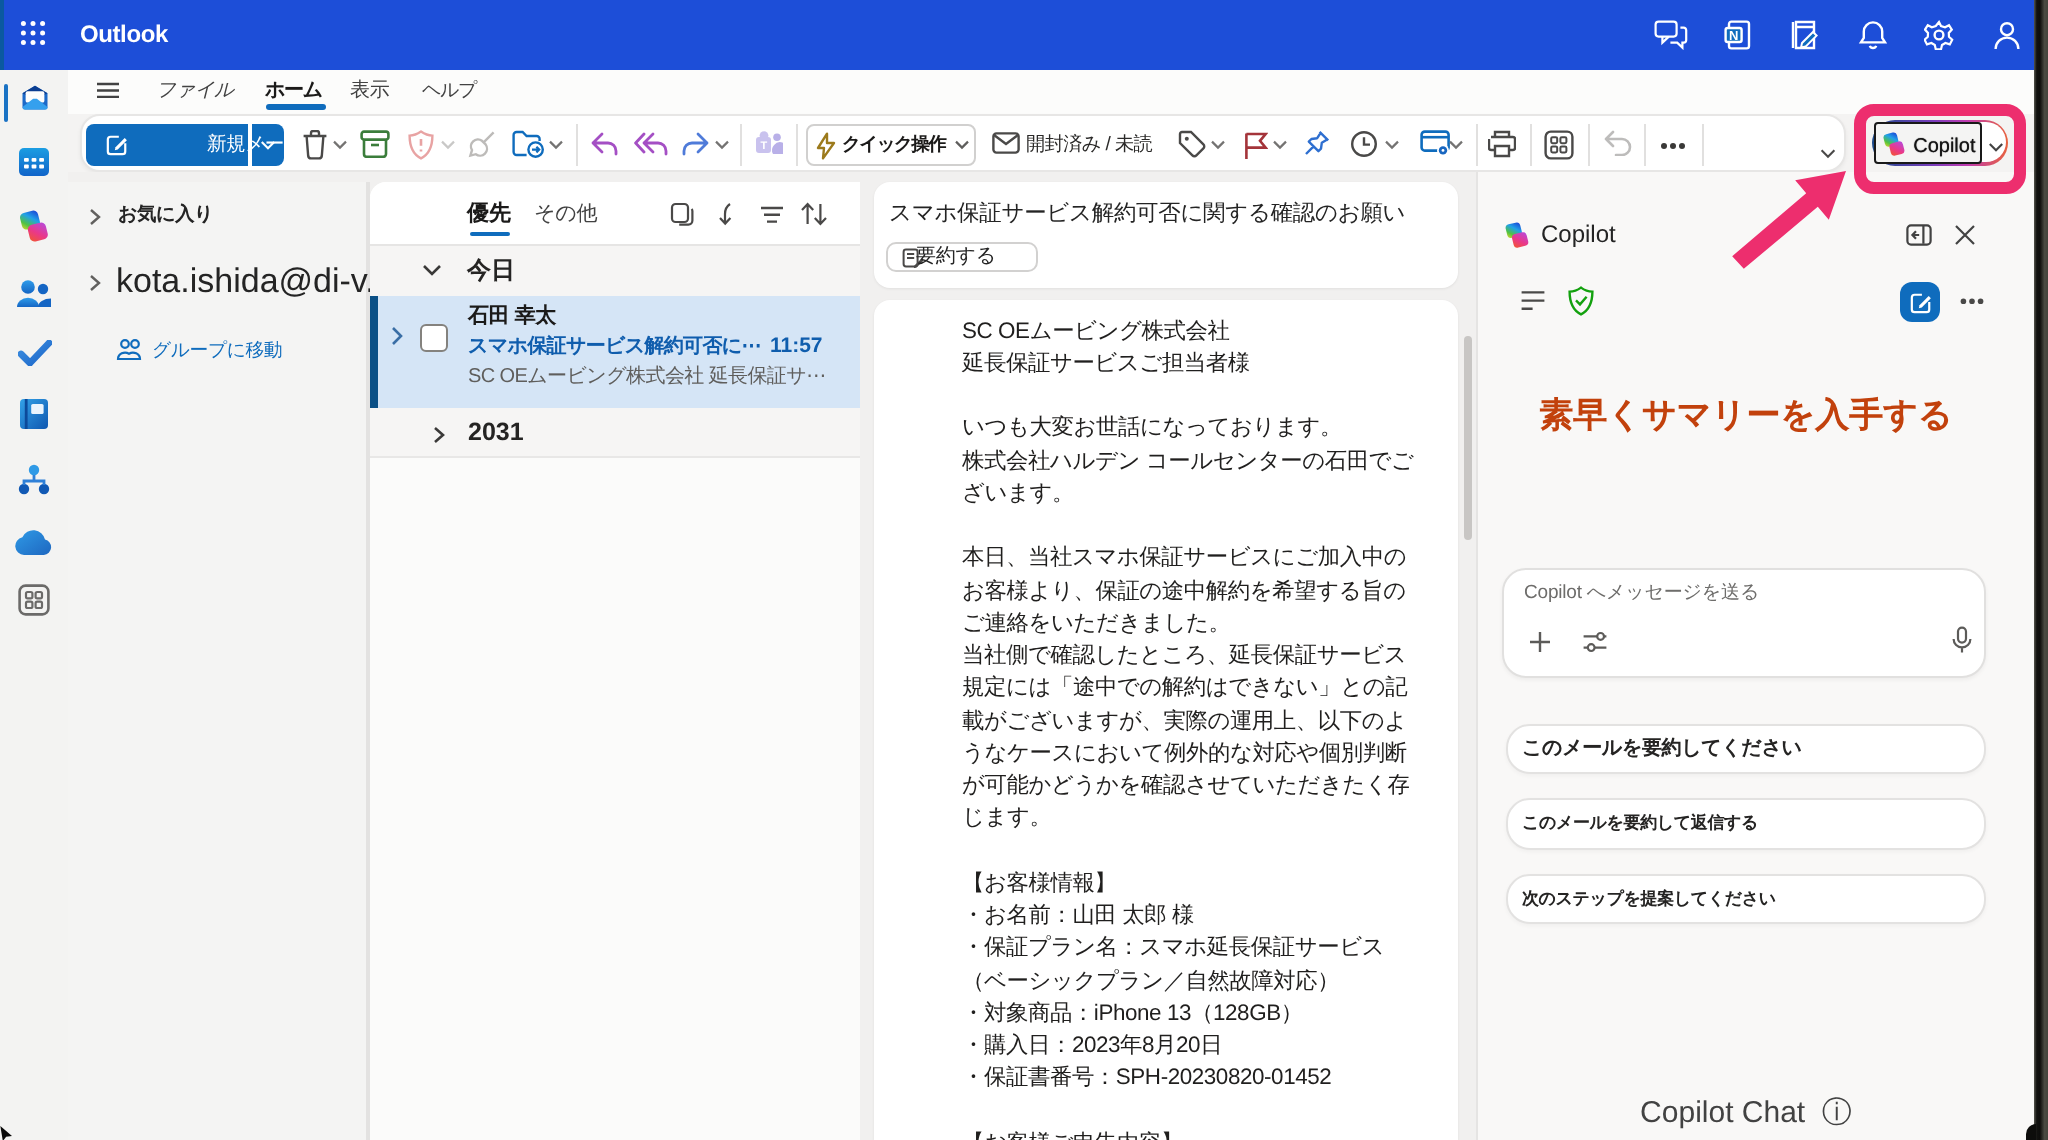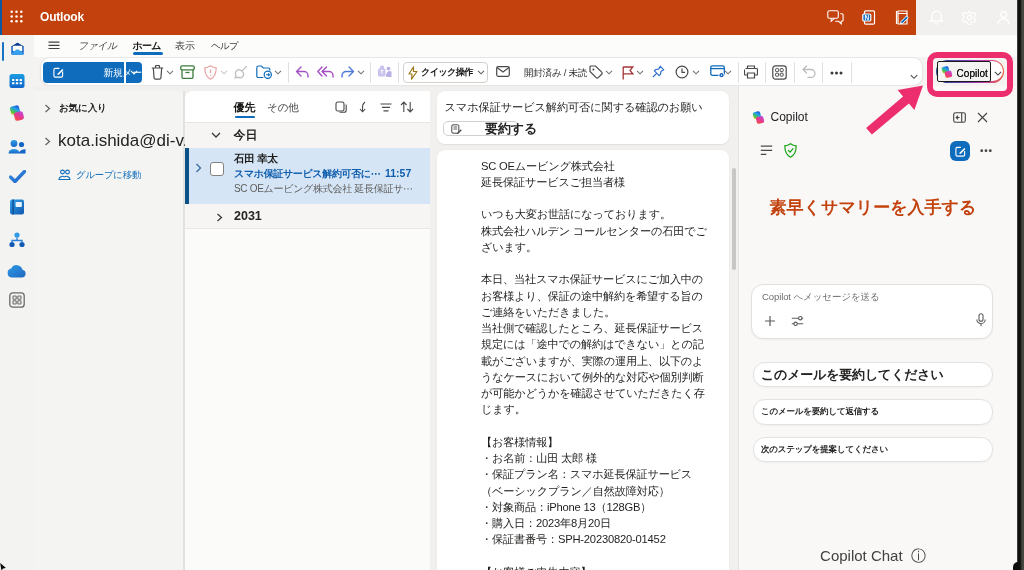--- a/index.html
+++ b/index.html
@@ -5,21 +5,21 @@
   * { margin:0; padding:0; box-sizing:border-box; }
   html,body { width:1024px; height:570px; overflow:hidden; }
   body { font-family:"Liberation Sans",sans-serif; position:relative; background:#f1f0ef; opacity:0.9999; }
   .abs { position:absolute; }
   svg { display:block; }
   .vdiv { position:absolute; width:1px; background:#e1e0df; top:62px; height:21px; }
 </style>
 </head>
 <body>
 
-<div class="abs" style="left:0;top:0;width:916px;height:35px;background:#c2410c;">
+<div class="abs" style="left:0;top:0;width:1024px;height:35px;background:#1d4ed8;">
 
   <svg class="abs" style="left:10px;top:10px" width="13" height="13" viewBox="0 0 13 13">
     <g fill="#fff">
       <circle cx="1.7" cy="1.7" r="1.25"></circle>
         <circle cx="6.5" cy="1.7" r="1.25"></circle>
         <circle cx="11.3" cy="1.7" r="1.25"></circle>
       <circle cx="1.7" cy="6.5" r="1.25"></circle>
         <circle cx="6.5" cy="6.5" r="1.25"></circle>
         <circle cx="11.3" cy="6.5" r="1.25"></circle>
       <circle cx="1.7" cy="11.3" r="1.25"></circle>
@@ -259,21 +259,21 @@
 </svg>
 <div class="abs" style="left:421px;top:62px;height:21px;line-height:21px;font-size:9.3px;letter-spacing:-0.85px;color:#1b1a19;font-weight:bold;">クイック操作</div>
 <svg class="abs" style="left:477px;top:70px" width="8" height="5" viewBox="0 0 8 5">
     <path d="M1 .8 l3 3 3 -3" fill="none" stroke="#5f5e5c" stroke-width="1.1"></path>
   </svg>
 
 <svg class="abs" style="left:496px;top:66px" width="14" height="11" viewBox="0 0 14 11">
   <rect x="0.7" y="0.7" width="12.6" height="9.6" rx="1.5" fill="none" stroke="#4a4948" stroke-width="1.2"></rect>
   <path d="M1 1.5 L7 6 L13 1.5" fill="none" stroke="#4a4948" stroke-width="1.2"></path>
 </svg>
-<div class="abs" style="left:524px;top:62px;height:21px;line-height:21px;font-size:9.6px;letter-spacing:-0.3px;color:#2b2a29;">開封済み / 未読</div>
+<div class="abs" style="left:513px;top:62px;height:21px;line-height:21px;font-size:9.6px;letter-spacing:-0.3px;color:#2b2a29;">開封済み / 未読</div>
 
 <svg class="abs" style="left:589px;top:65px" width="14" height="14" viewBox="0 0 14 14">
   <path d="M1 6.5 V2 a1 1 0 0 1 1 -1 h4.5 l6.2 6.2 a1.4 1.4 0 0 1 0 2 l-3.5 3.5 a1.4 1.4 0 0 1 -2 0 z" fill="none" stroke="#4a4948" stroke-width="1.2"></path>
   <circle cx="4.4" cy="4.4" r="1" fill="#4a4948"></circle>
 </svg>
 <svg class="abs" style="left:605px;top:70px" width="8" height="5" viewBox="0 0 8 5">
     <path d="M1 .8 l3 3 3 -3" fill="none" stroke="#747372" stroke-width="1.1"></path>
   </svg>
 
 <svg class="abs" style="left:622px;top:65.5px" width="12" height="14" viewBox="0 0 12 14">
@@ -403,21 +403,21 @@
 
 <div class="abs" style="left:430px;top:91px;width:308px;height:479px;background:#f1f0ef;"></div>
 <div class="abs" style="left:436.5px;top:91px;width:292px;height:53px;background:#fff;border-radius:8px;box-shadow:0 0.5px 1.5px rgba(0,0,0,.07);"></div>
 <div class="abs" style="left:444.5px;top:99.5px;height:14px;line-height:14px;font-size:11.2px;letter-spacing:-0.1px;color:#242424;font-weight:normal;">スマホ保証サービス解約可否に関する確認のお願い</div>
 <div class="abs" style="left:443px;top:120.5px;width:76px;height:15.5px;background:#fff;border:1px solid #d2d1d0;border-radius:5px;"></div>
 <svg class="abs" style="left:451px;top:123.5px" width="11" height="10" viewBox="0 0 11 10">
   <rect x="0.8" y="0.8" width="7" height="8.4" rx="1.2" fill="none" stroke="#4a4948" stroke-width="1"></rect>
   <path d="M2.5 3 h3.6 M2.5 5 h3.6" stroke="#4a4948" stroke-width="0.9"></path>
   <path d="M6.2 8.8 l3.6 -3.6 1 1 -3.6 3.6 -1.3 .3 z" fill="#4a4948"></path>
 </svg>
-<div class="abs" style="left:485px;top:121px;height:15px;line-height:15px;font-size:13px;letter-spacing:-0.1px;color:#242424;font-weight:bold;">要約する</div>
+<div class="abs" style="left:458px;top:121px;height:15px;line-height:15px;font-size:10px;letter-spacing:-0.1px;color:#242424;font-weight:normal;">要約する</div>
 
 <div class="abs" style="left:436.5px;top:150px;width:292px;height:420px;background:#fff;border-radius:8px 8px 0 0;box-shadow:0 0.5px 1.5px rgba(0,0,0,.07);"></div>
 <div class="abs" style="left:481px;top:157.5px;width:230px;font-size:11.2px;line-height:16.25px;color:#201f1e;letter-spacing:-0.2px;">SC OEムービング株式会社<br>延長保証サービスご担当者様<br><br>いつも大変お世話になっております。<br>株式会社ハルデン コールセンターの石田でご<br>ざいます。<br><br>本日、当社スマホ保証サービスにご加入中の<br>お客様より、保証の途中解約を希望する旨の<br>ご連絡をいただきました。<br>当社側で確認したところ、延長保証サービス<br>規定には「途中での解約はできない」との記<br>載がございますが、実際の運用上、以下のよ<br>うなケースにおいて例外的な対応や個別判断<br>が可能かどうかを確認させていただきたく存<br>じます。<br><br>【お客様情報】<br>・お名前：山田 太郎 様<br>・保証プラン名：スマホ延長保証サービス<br>（ベーシックプラン／自然故障対応）<br>・対象商品：iPhone 13（128GB）<br>・購入日：2023年8月20日<br>・保証書番号：SPH-20230820-01452<br><br>【お客様ご申告内容】</div>
 
 <div class="abs" style="left:731.5px;top:168px;width:4px;height:102px;background:#c8c6c4;border-radius:2px;"></div>
 
 <div class="abs" style="left:738px;top:86px;width:279px;height:484px;background:#f9f8f7;border-left:1px solid #e5e4e3;"></div>
 <svg class="abs" style="left:752px;top:111px" width="13" height="13" viewBox="0 0 24 24">
   <rect x="2.2" y="1.2" width="13.8" height="12.8" rx="3.6" transform="rotate(-14 9 8)" fill="url(#cg1)"></rect>
   <rect x="8" y="10" width="13.8" height="12.8" rx="3.6" transform="rotate(-14 15.5 16.5)" fill="url(#cg2)"></rect>
@@ -458,21 +458,21 @@
   <path d="M0.8 3.2 h7 M10.6 3.2 h1.6 M0.8 8.8 h2.4 M6.2 8.8 h6" stroke="#5c5b59" stroke-width="1.1"></path>
   <circle cx="9.3" cy="3.2" r="1.7" fill="none" stroke="#5c5b59" stroke-width="1.1"></circle>
   <circle cx="4.6" cy="8.8" r="1.7" fill="none" stroke="#5c5b59" stroke-width="1.1"></circle>
 </svg>
 <svg class="abs" style="left:976px;top:313px" width="10" height="14" viewBox="0 0 10 14">
   <rect x="3" y="0.8" width="4" height="7.5" rx="2" fill="none" stroke="#5c5b59" stroke-width="1.1"></rect>
   <path d="M0.8 6.5 a4.2 4.2 0 0 0 8.4 0 M5 10.8 V13.2" fill="none" stroke="#5c5b59" stroke-width="1.1"></path>
 </svg>
 
 <div class="abs" style="left:752.5px;top:361.5px;width:240.5px;height:25.5px;background:#fff;border:1px solid #e3e2e1;border-radius:12px;box-shadow:0 1px 2px rgba(0,0,0,.04);"></div>
-<div class="abs" style="left:761px;top:361.5px;height:41px;line-height:25.5px;font-size:13px;color:#252423;font-weight:bold;letter-spacing:-0.2px;">このメールを要約してください</div>
+<div class="abs" style="left:761px;top:361.5px;height:41px;line-height:25.5px;font-size:10px;color:#252423;font-weight:bold;letter-spacing:-0.2px;">このメールを要約してください</div>
 <div class="abs" style="left:752.5px;top:399px;width:240.5px;height:25.5px;background:#fff;border:1px solid #e3e2e1;border-radius:12px;box-shadow:0 1px 2px rgba(0,0,0,.04);"></div>
 <div class="abs" style="left:761px;top:399px;height:25.5px;line-height:25.5px;font-size:8.5px;color:#252423;font-weight:bold;letter-spacing:-0.2px;">このメールを要約して返信する</div>
 <div class="abs" style="left:752.5px;top:436.5px;width:240.5px;height:25.5px;background:#fff;border:1px solid #e3e2e1;border-radius:12px;box-shadow:0 1px 2px rgba(0,0,0,.04);"></div>
 <div class="abs" style="left:761px;top:436.5px;height:25.5px;line-height:25.5px;font-size:8.5px;color:#252423;font-weight:bold;letter-spacing:-0.2px;">次のステップを提案してください</div>
 
 <div class="abs" style="left:738px;top:547px;width:270px;text-align:center;font-size:15px;color:#424242;">Copilot Chat &nbsp;ⓘ</div>
 
 <div class="abs" style="left:936px;top:59.5px;width:68px;height:23px;border-radius:11.5px;background:linear-gradient(90deg,#1b4a8a,#7a3dbd 45%,#c03bb0 70%,#e8623d);"></div>
 <div class="abs" style="left:937.4px;top:60.9px;width:65.2px;height:20.2px;border-radius:10px;background:#fff;"></div>
 <div class="abs" style="left:936.9px;top:61.3px;width:53.8px;height:20.6px;border:1.7px solid #191919;border-radius:2px;background:#f4f4f3;"></div>

